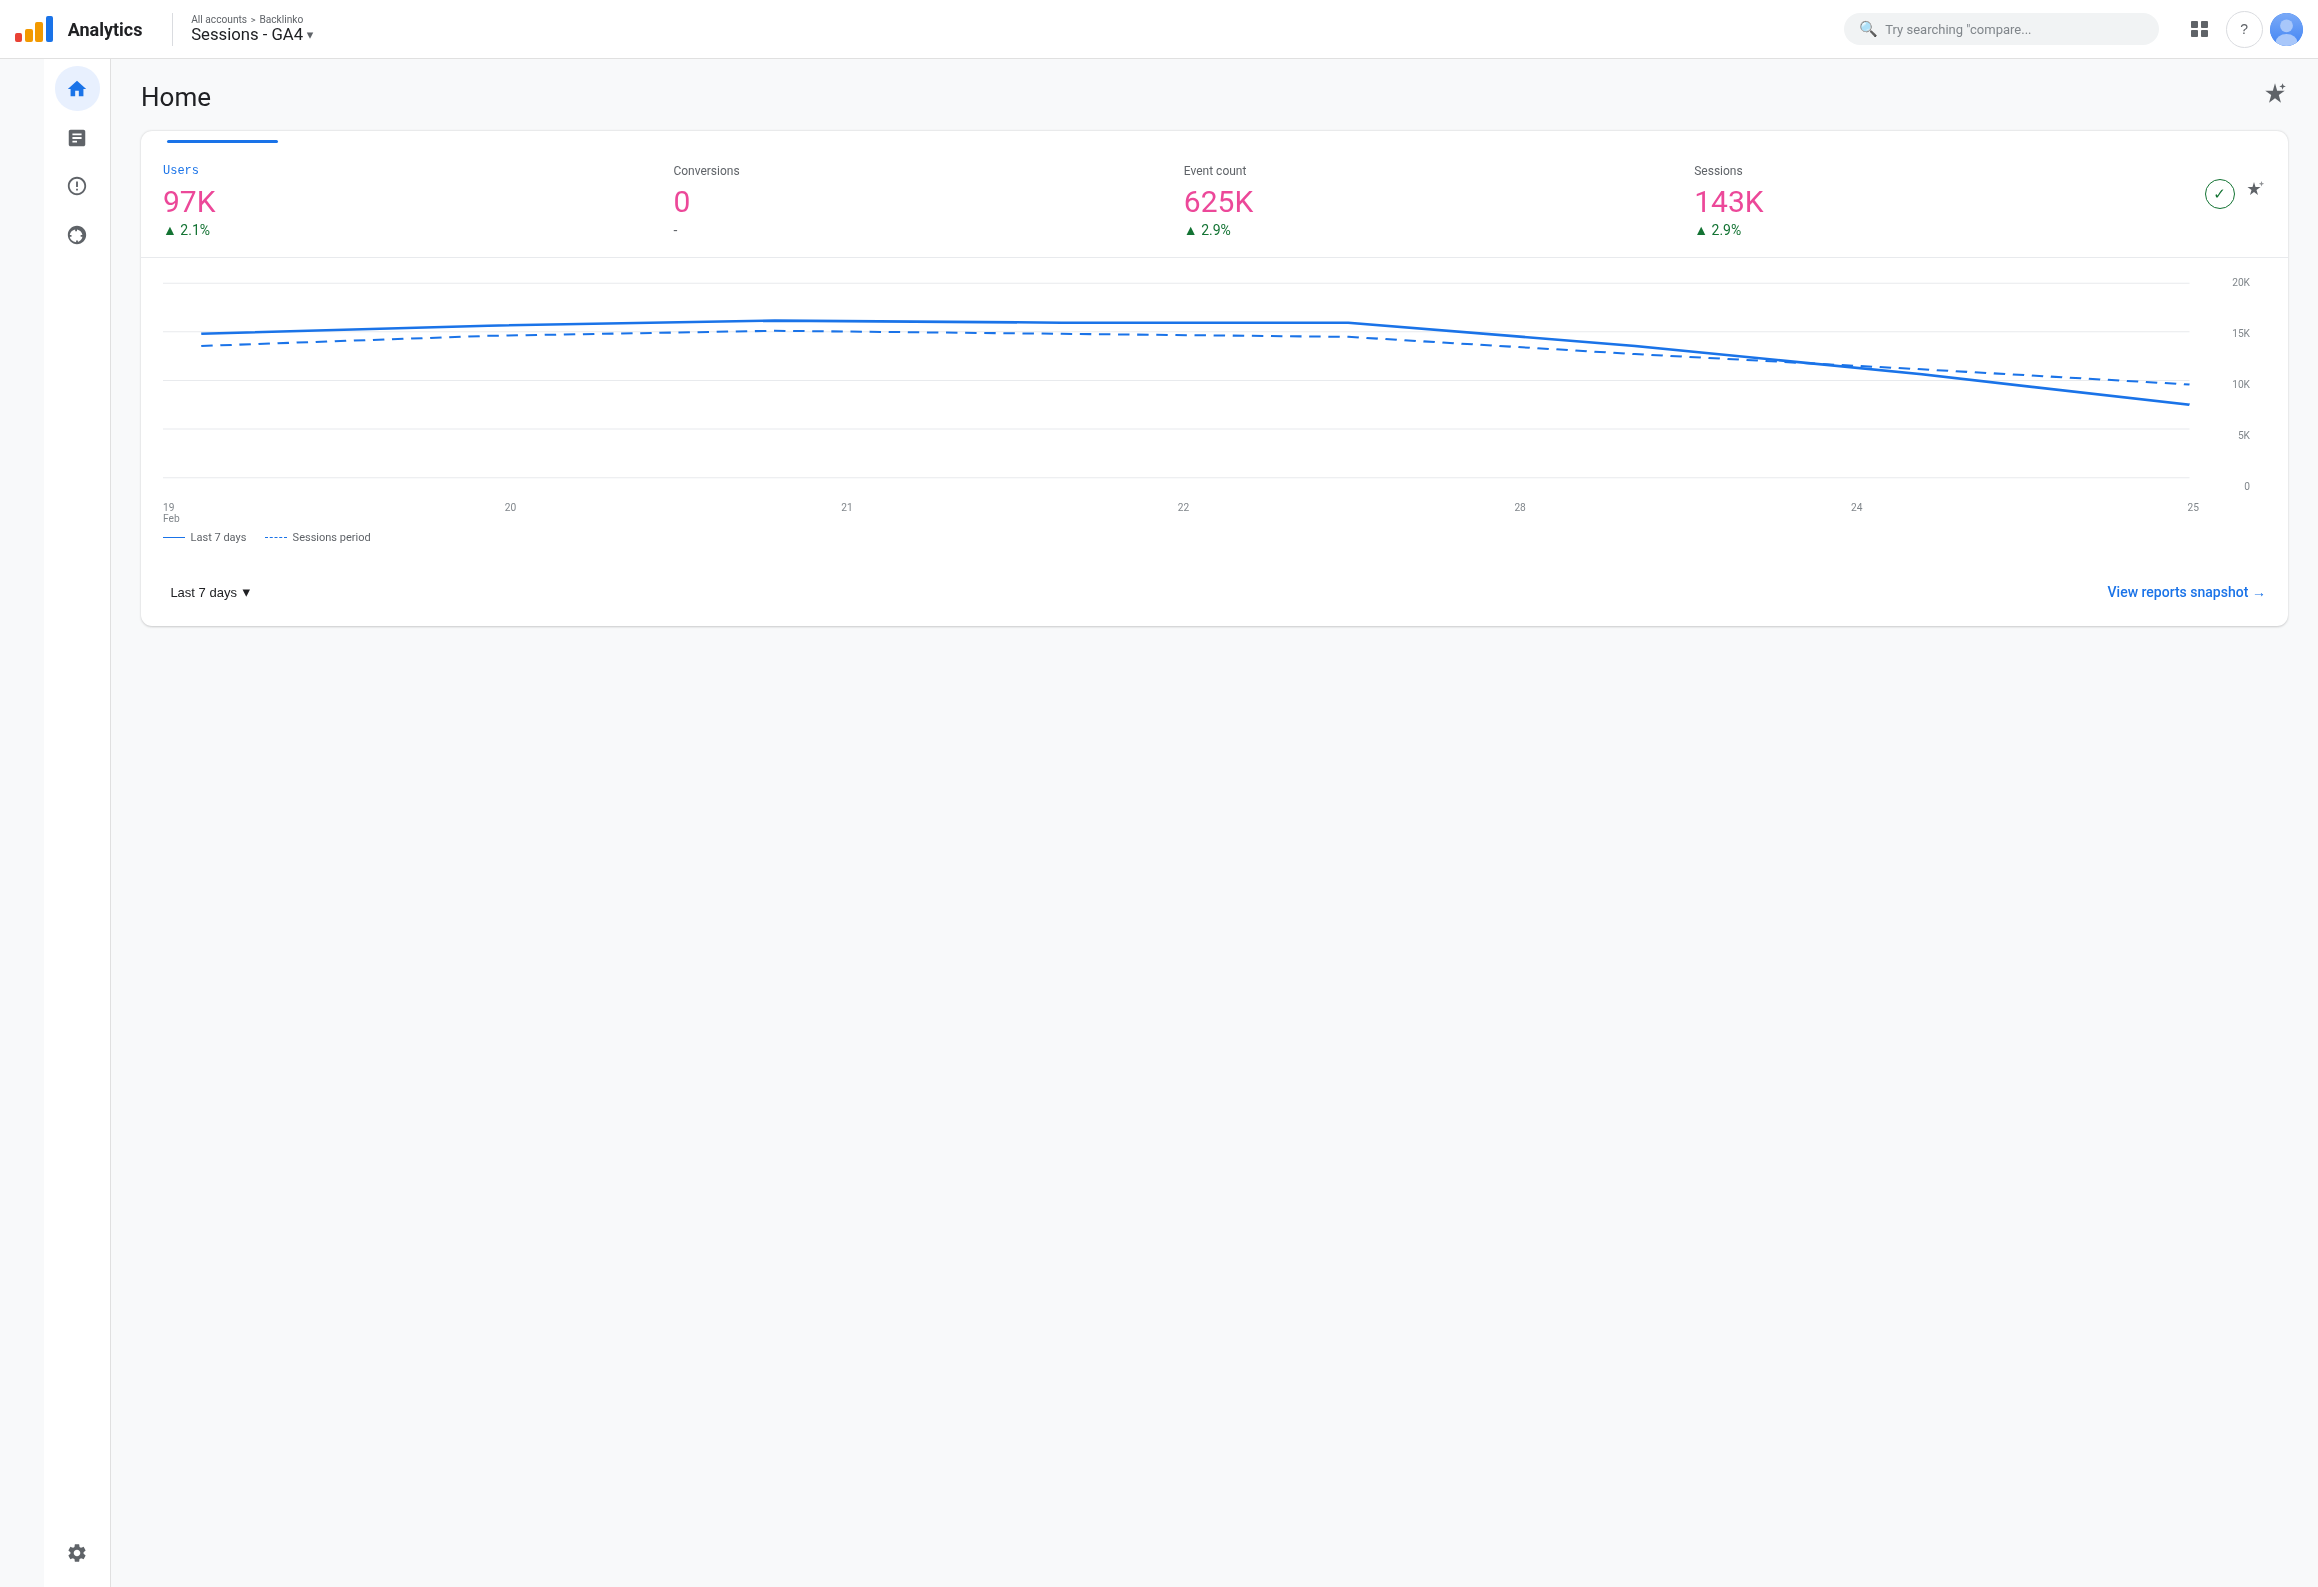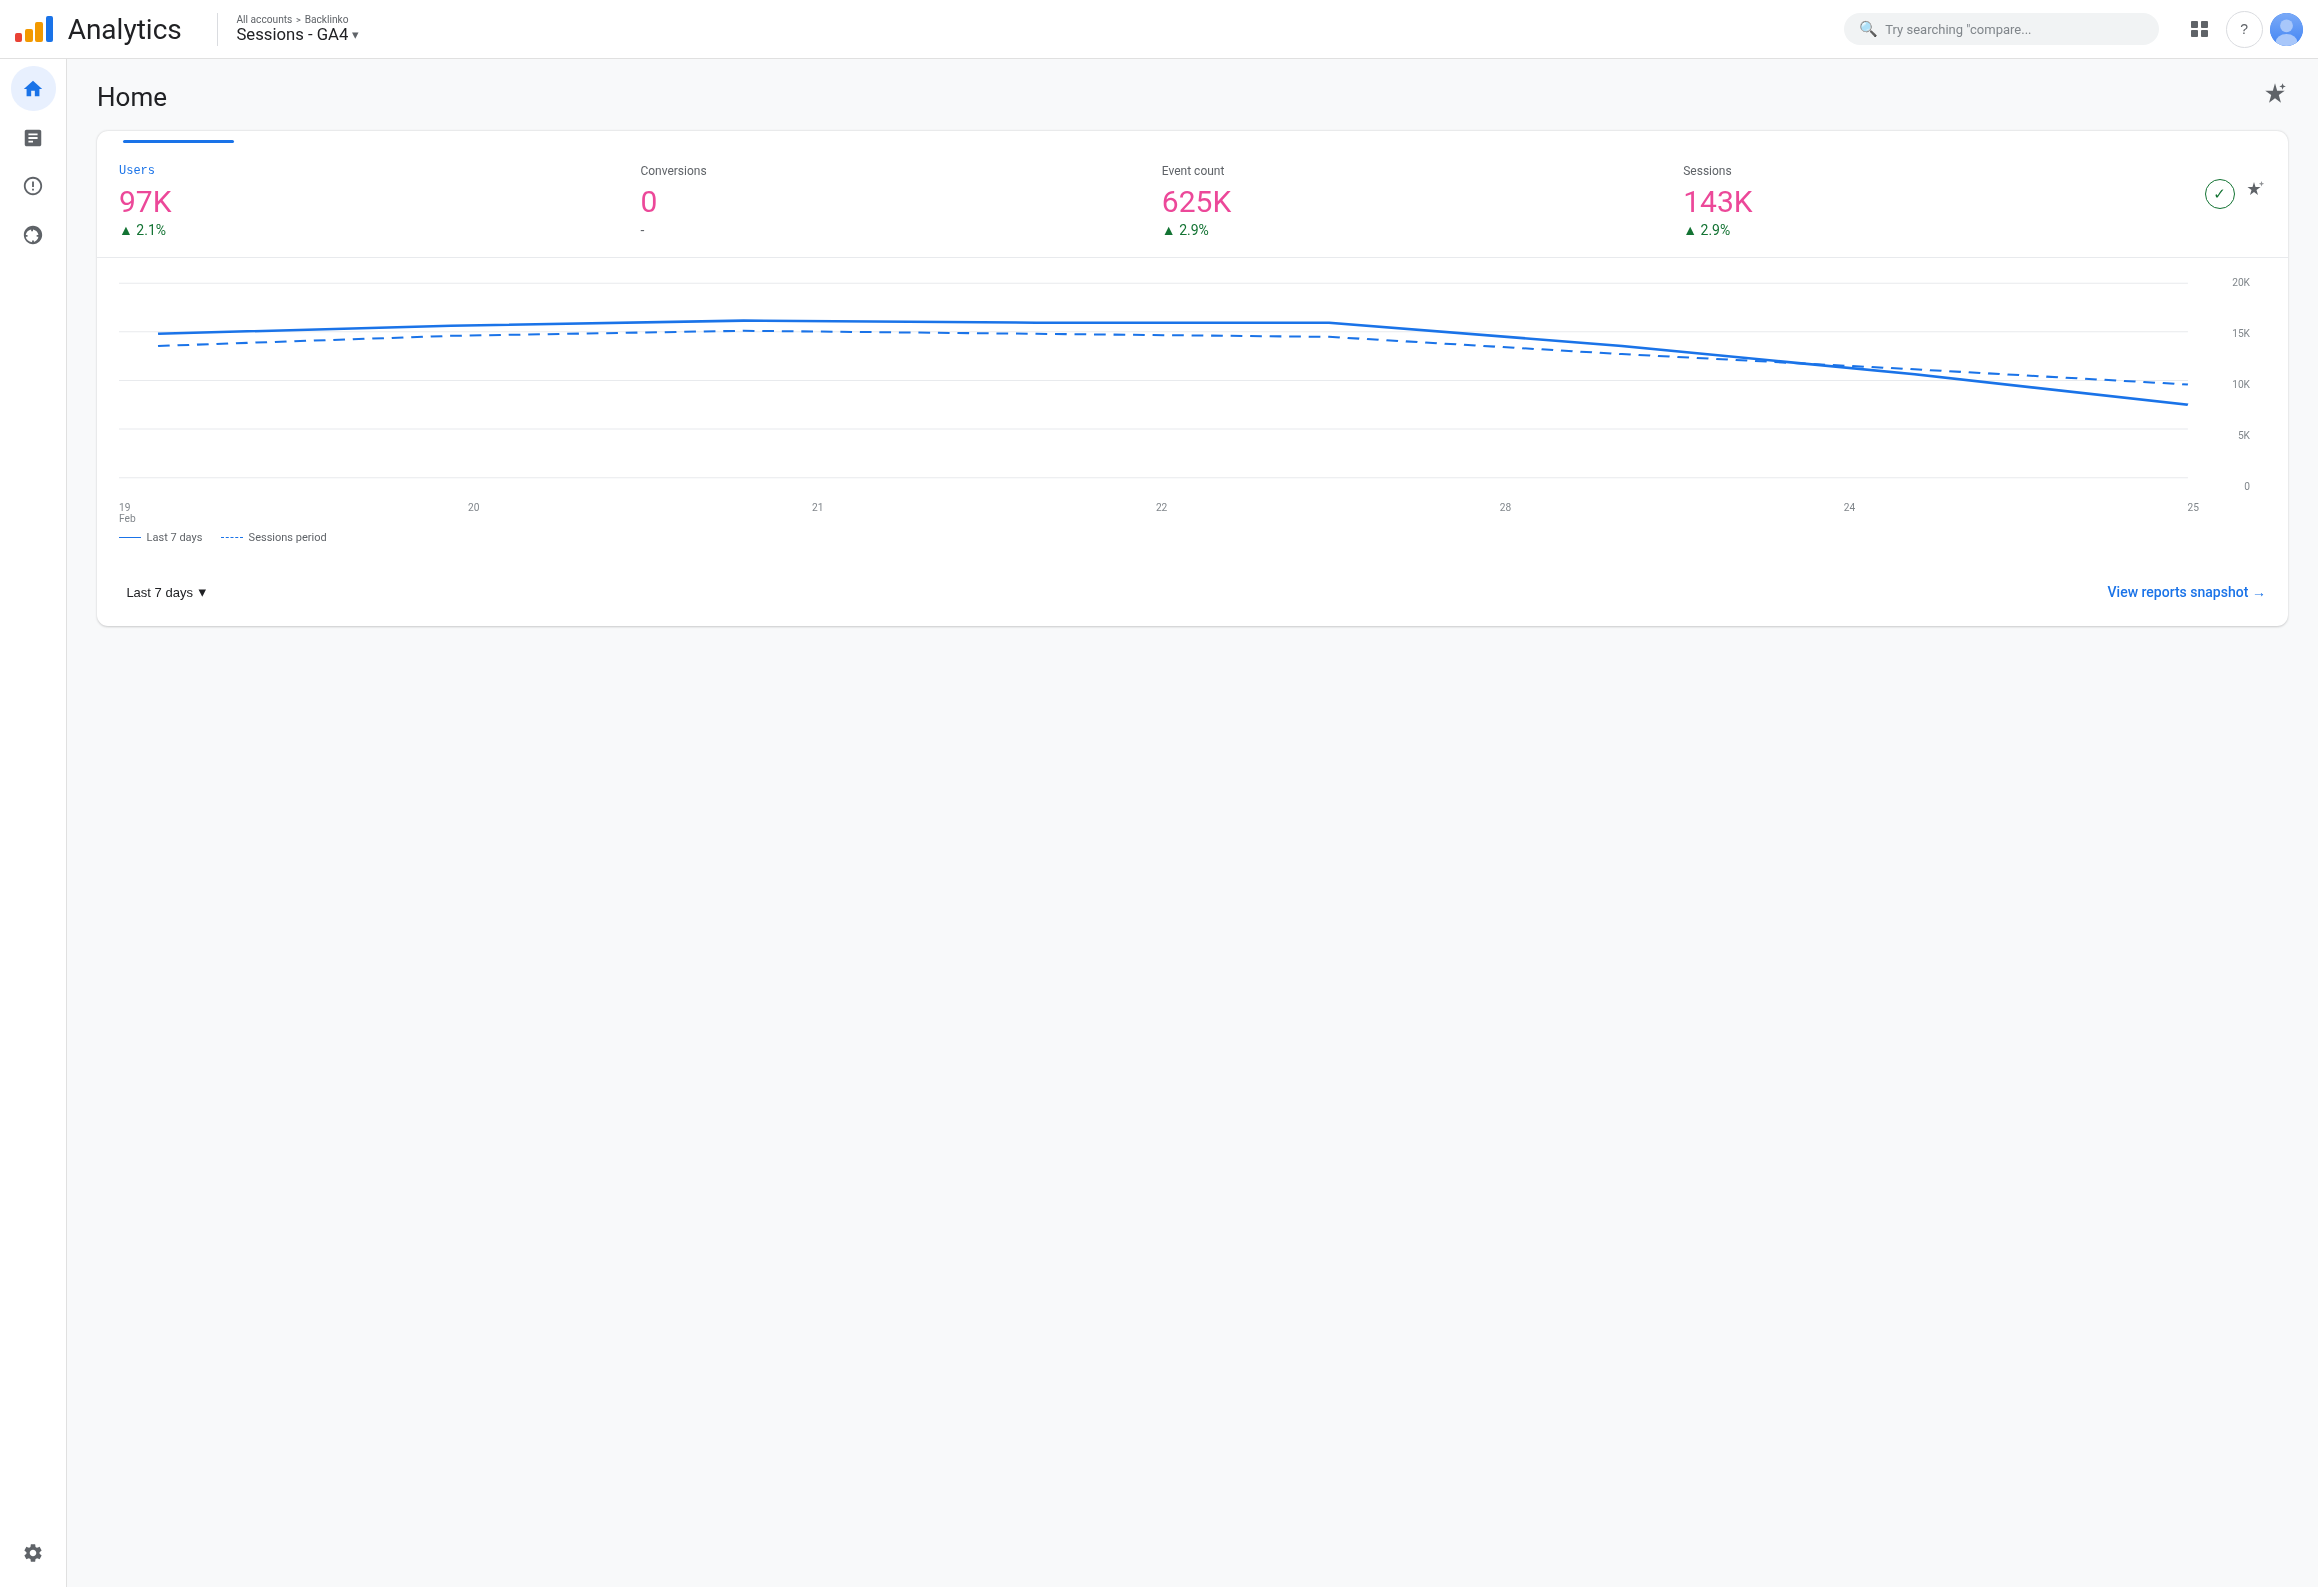--- a/index.html
+++ b/index.html
@@ -10,21 +10,21 @@
       display: flex; align-items: center; height: 59px;
       background: #fff; border-bottom: 0.9px solid #e0e0e0;
       padding: 0 15px; gap: 11px; position: relative; z-index: 10;
     }
     .logo-icon { display: flex; align-items: flex-end; gap: 2.8px; margin-right: 3.7px; }
     .logo-bar { width: 7.4px; border-radius: 1.9px; }
     .logo-bar.b1 { height: 13px; background: #f29900; }
     .logo-bar.b2 { height: 20.4px; background: #f29900; }
     .logo-bar.b3 { height: 9.3px; background: #e94235; }
     .logo-bar.b4 { height: 26px; background: #1a73e8; }
-    .app-title { font-size: 28px; font-weight: 400; color: #202124; margin-right: 17px; }
+    .app-title { font-size: 18px; font-weight: 700; color: #202124; margin-right: 11px; }
     .nav-divider { width: 0.9px; height: 33px; background: #dadce0; margin: 0 7.4px; }
     .account-nav { display: flex; flex-direction: column; }
     .breadcrumb { font-size: 10.2px; color: #5f6368; display: flex; align-items: center; gap: 3.7px; }
     .breadcrumb-arrow { font-size: 9.3px; color: #5f6368; }
     .property-name { font-size: 16.7px; font-weight: 400; color: #202124; display: flex; align-items: center; gap: 3.7px; cursor: pointer; }
     .property-name .chevron { font-size: 13px; color: #5f6368; }
     .search-bar {
       margin-left: auto; display: flex; align-items: center;
       background: #f1f3f4; border-radius: 22px; padding: 7.4px 15px;
       width: 315px; gap: 7.4px; cursor: text;
@@ -40,21 +40,21 @@
     .grid-icon { display: grid; grid-template-columns: 1fr 1fr; gap: 2.8px; width: 16.7px; }
     .grid-dot { width: 6.5px; height: 6.5px; background: #5f6368; border-radius: 0.9px; }
     .avatar-circle {
       width: 33px; height: 33px; border-radius: 50%;
       background: #4285f4; display: flex; align-items: center; justify-content: center;
       cursor: pointer; overflow: hidden;
     }
     .avatar-inner { width: 100%; height: 100%; background: linear-gradient(180deg, #7baaf7 0%, #4285f4 100%); border-radius: 50%; }
 
     
-    .layout { display: flex; height: calc(100vh - 59px); }
+    .layout { display: flex; height: calc(100vh - 59px); margin-left: 44px; }
 
     
     .sidebar {
       width: 67px; background: #fff; border-right: 0.9px solid #e0e0e0;
       display: flex; flex-direction: column; align-items: center;
       padding: 7.4px 0; gap: 3.7px; flex-shrink: 0;
     }
     .sidebar-item {
       width: 45px; height: 45px; border-radius: 22px;
       display: flex; align-items: center; justify-content: center;

